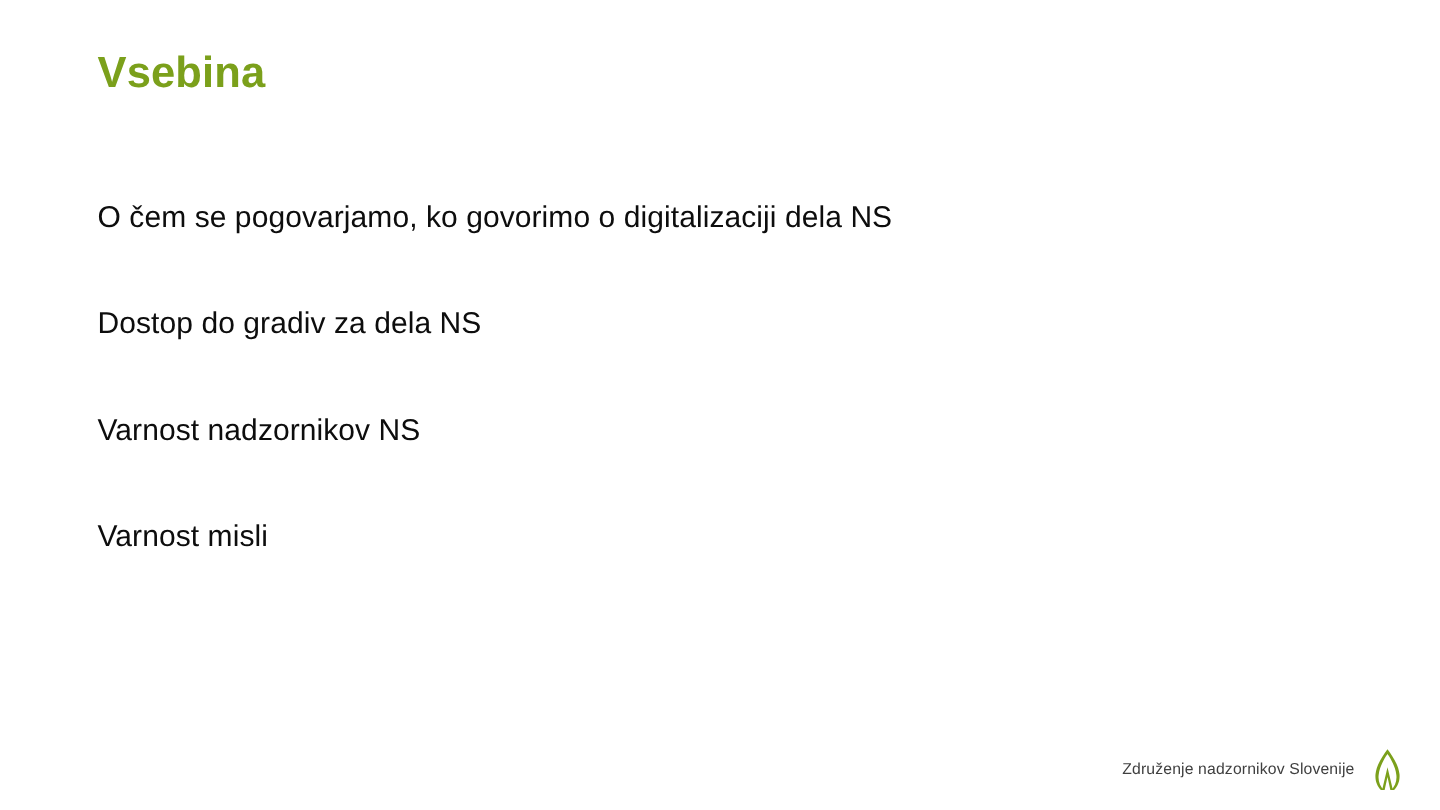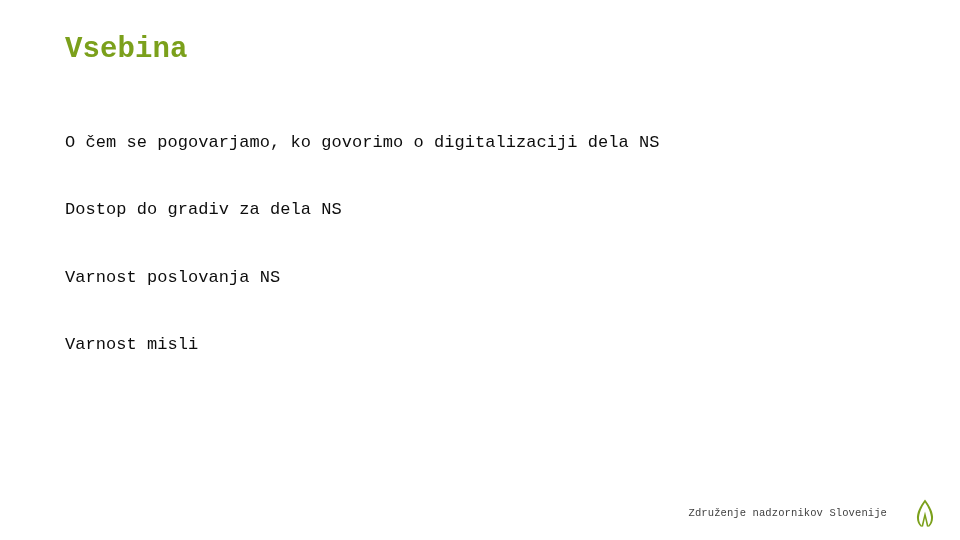--- a/index.html
+++ b/index.html
@@ -11,54 +11,53 @@
     height: 540px;
     background: #ffffff;
     font-family: "Liberation Sans", sans-serif;
     overflow: hidden;
   }
   .slide {
     position: relative;
     width: 960px;
     height: 540px;
     background: #ffffff;
-    font-family: Liberation Mono, monospace;
   }
   .slide-title {
     position: absolute;
     left: 65px;
     top: 33px;
     font-size: 29px;
     font-weight: bold;
     color: #7ba01b;
     letter-spacing: 0.1px;
   }
   .content-list {
     position: absolute;
     left: 65px;
     top: 133px;
     width: 800px;
   }
   .content-item {
-    font-size: 17px;
+    font-size: 20px;
     color: #0d0d0d;
     line-height: 1.2;
     margin-bottom: 47px;
     letter-spacing: 0.05px;
   }
   .content-item:last-child {
     margin-bottom: 0;
   }
   .footer {
     position: absolute;
     right: 22px;
     bottom: 12px;
     display: flex;
     align-items: center;
-    gap: 25px;
+    gap: 9px;
   }
   .footer-text {
     font-size: 10.5px;
     color: #3f3f3f;
     letter-spacing: 0.1px;
     white-space: nowrap;
   }
   .footer-logo {
     width: 26px;
     height: 30px;
@@ -68,21 +67,21 @@
 </head>
 <body>
 
 <div class="slide">
 
   <div class="slide-title">Vsebina</div>
 
   <div class="content-list">
     <div class="content-item">O čem se pogovarjamo, ko govorimo o digitalizaciji dela NS</div>
     <div class="content-item">Dostop do gradiv za dela NS</div>
-    <div class="content-item">Varnost poslovanja NS</div>
+    <div class="content-item">Varnost nadzornikov NS</div>
     <div class="content-item">Varnost misli</div>
   </div>
 
   <div class="footer">
     <span class="footer-text">Združenje nadzornikov Slovenije</span>
     <span>
       <svg class="footer-logo" viewBox="0 0 26 30" xmlns="http://www.w3.org/2000/svg">
         <path d="M13 1.5 C9.2 6.5 5.6 12.4 5.0 18.2 C4.6 22.6 6.2 26.4 8.6 28.6 L10.6 28.6 C8.1 26.4 6.6 22.8 7.1 18.6 C7.7 13.6 10.2 8.6 13 4.6 C15.8 8.6 18.3 13.6 18.9 18.6 C19.4 22.8 17.9 26.4 15.4 28.6 L17.4 28.6 C19.8 26.4 21.4 22.6 21.0 18.2 C20.4 12.4 16.8 6.5 13 1.5 Z" fill="#7ba01b"></path>
         <path d="M13 13.5 L9.4 28.6 L11.1 28.6 L13 20.0 L14.9 28.6 L16.6 28.6 Z" fill="#7ba01b"></path>
       </svg>

